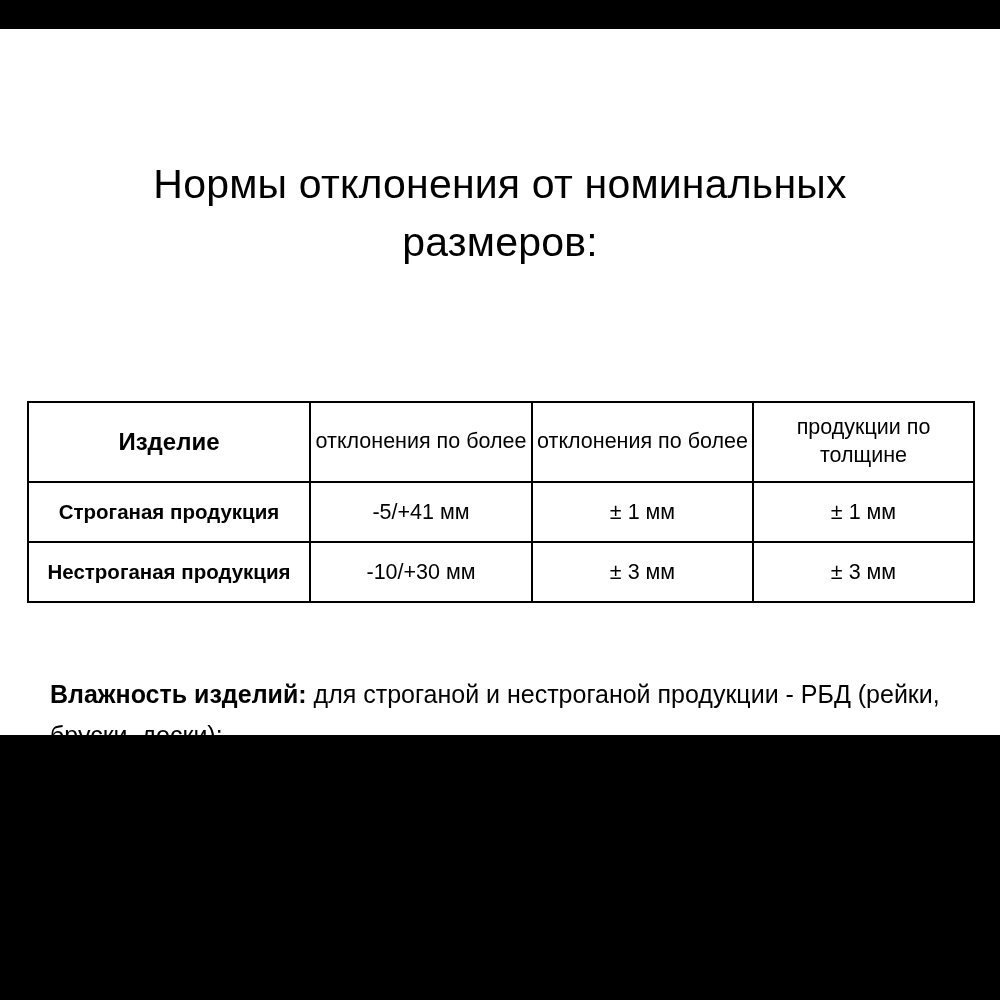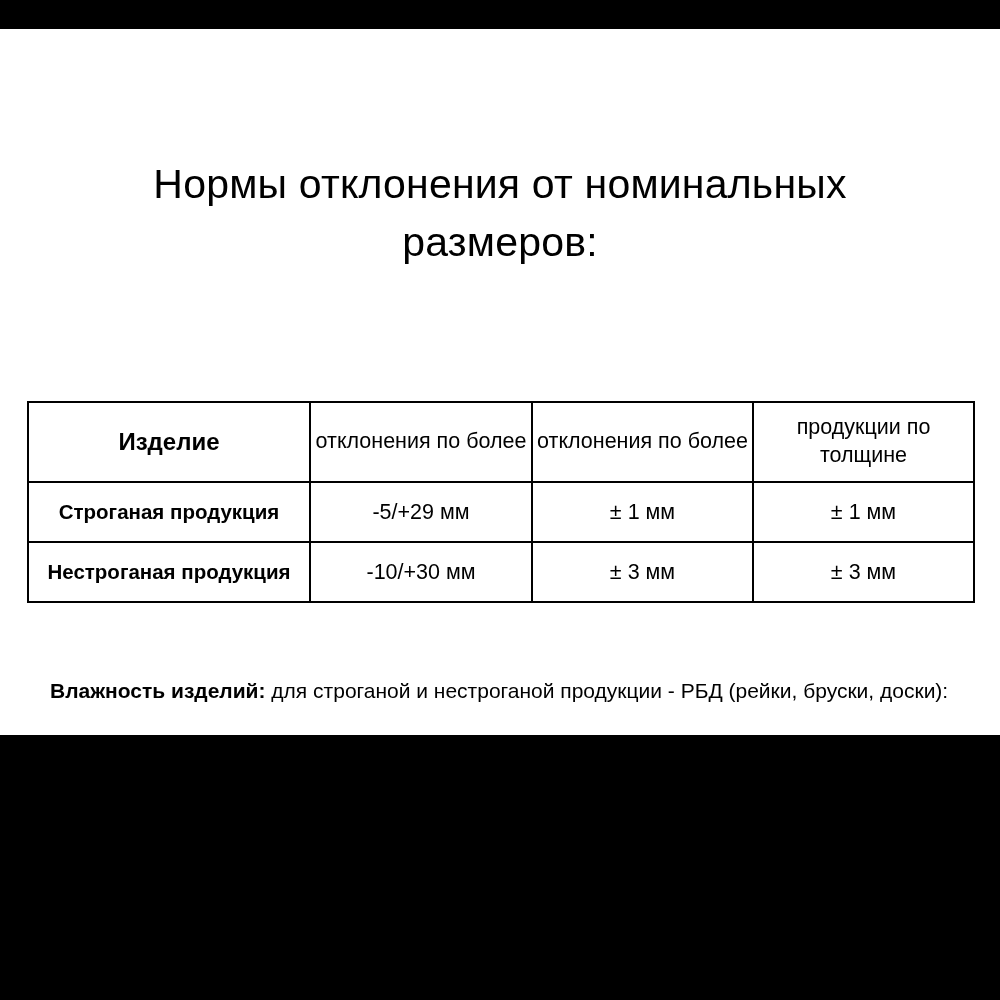--- a/index.html
+++ b/index.html
@@ -76,21 +76,21 @@
   .col-len { width: 222px; }
   .col-wid { width: 221px; }
   .col-thk { width: 221px; }
 
   .note {
     position: absolute;
     left: 50px;
     top: 645px;
     width: 900px;
     color: #000000;
-    font-size: 21px;
+    font-size: 25px;
     line-height: 1.62;
   }
   .note .note-label {
     font-weight: 700;
   }
   .note .note-line2 {
     display: block;
     margin-top: 29px;
   }
 </style>
@@ -113,21 +113,21 @@
         <tr>
           <th class="product-head">Изделие</th>
           <th>отклонения по более</th>
           <th>отклонения по более</th>
           <th>продукции по толщине</th>
         </tr>
       </thead>
       <tbody>
         <tr>
           <td class="product-cell">Строганая продукция</td>
-          <td>-5/+29 мм</td>
+          <td>-5/+41 мм</td>
           <td>± 1 мм</td>
           <td>± 1 мм</td>
         </tr>
         <tr>
           <td class="product-cell">Нестроганая продукция</td>
           <td>-10/+30 мм</td>
           <td>± 3 мм</td>
           <td>± 3 мм</td>
         </tr>
       </tbody>

